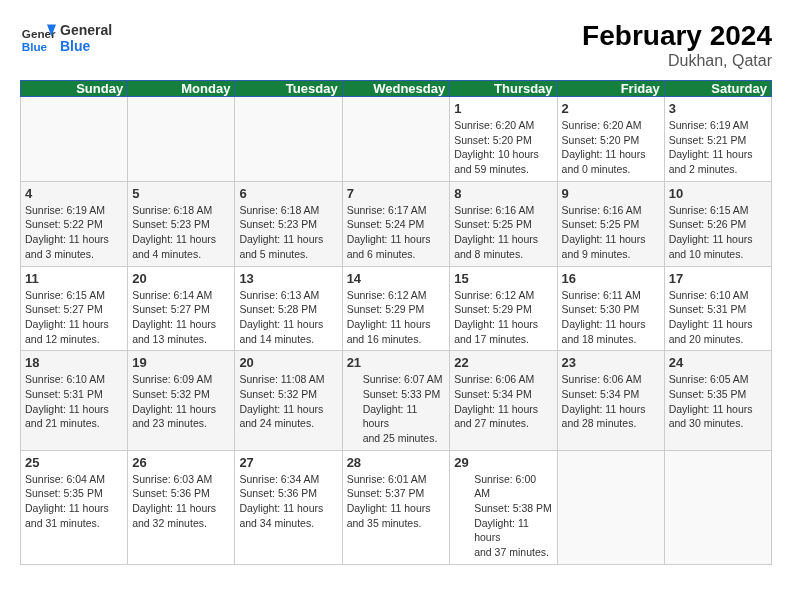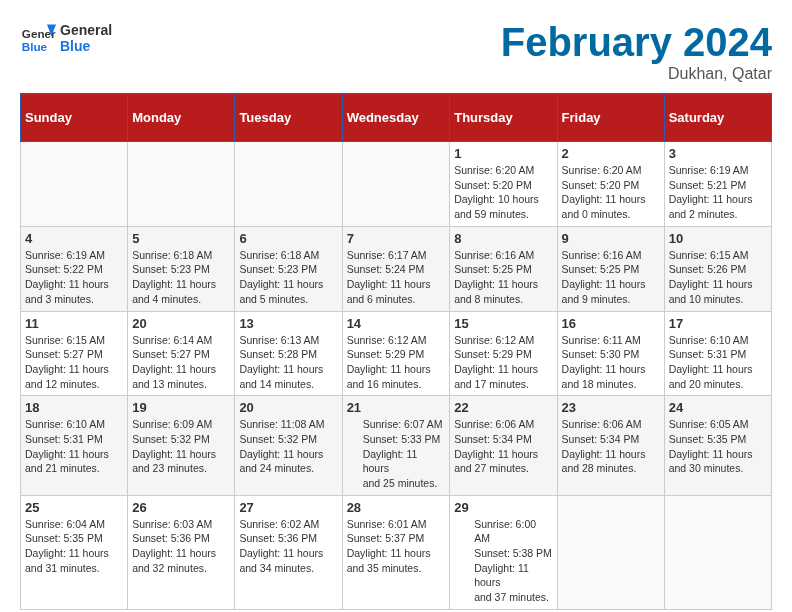--- a/index.html
+++ b/index.html
@@ -22,38 +22,38 @@
       gap: 4px;
     }
     .logo-icon {
       width: 36px;
       height: 36px;
     }
     .title-block {
       text-align: right;
     }
     .main-title {
-      font-size: 40px;
+      font-size: 28px;
       font-weight: bold;
-      color: #0369a1;
+      color: #000000;
     }
     .subtitle {
       font-size: 16px;
       color: #555;
     }
     .calendar {
       width: 100%;
       border-collapse: collapse;
       font-size: 11px;
     }
     .calendar thead th {
-      background: #b91c1c;
+      background: #15803d;
       color: #fff;
-      padding: 16px 4px;
-      text-align: left;
+      padding: 0 4px;
+      text-align: right;
       font-size: 13px;
       font-weight: bold;
       border: 1px solid #2a5db0;
     }
     .calendar tbody td {
       border: 1px solid #ccc;
       vertical-align: top;
       padding: 4px;
       width: 108px;
       min-height: 80px;
@@ -303,21 +303,21 @@
         </td>
         <td>
           <span class="day-num">26</span>
           <div class="day-info" style="white-space: pre-line;">Sunrise: 6:03 AM
 Sunset: 5:36 PM
 Daylight: 11 hours
 and 32 minutes.</div>
         </td>
         <td>
           <span class="day-num">27</span>
-          <div class="day-info" style="white-space: pre-line;">Sunrise: 6:02 AM
+          <div class="day-info" style="white-space: pre-line;">Sunrise: 6:34 AM
 Sunset: 5:36 PM
 Daylight: 11 hours
 and 34 minutes.</div>
         </td>
         <td>
           <span class="day-num">28</span>
           <div class="day-info" style="white-space: pre-line;">Sunrise: 6:01 AM
 Sunset: 5:37 PM
 Daylight: 11 hours
 and 35 minutes.</div>

